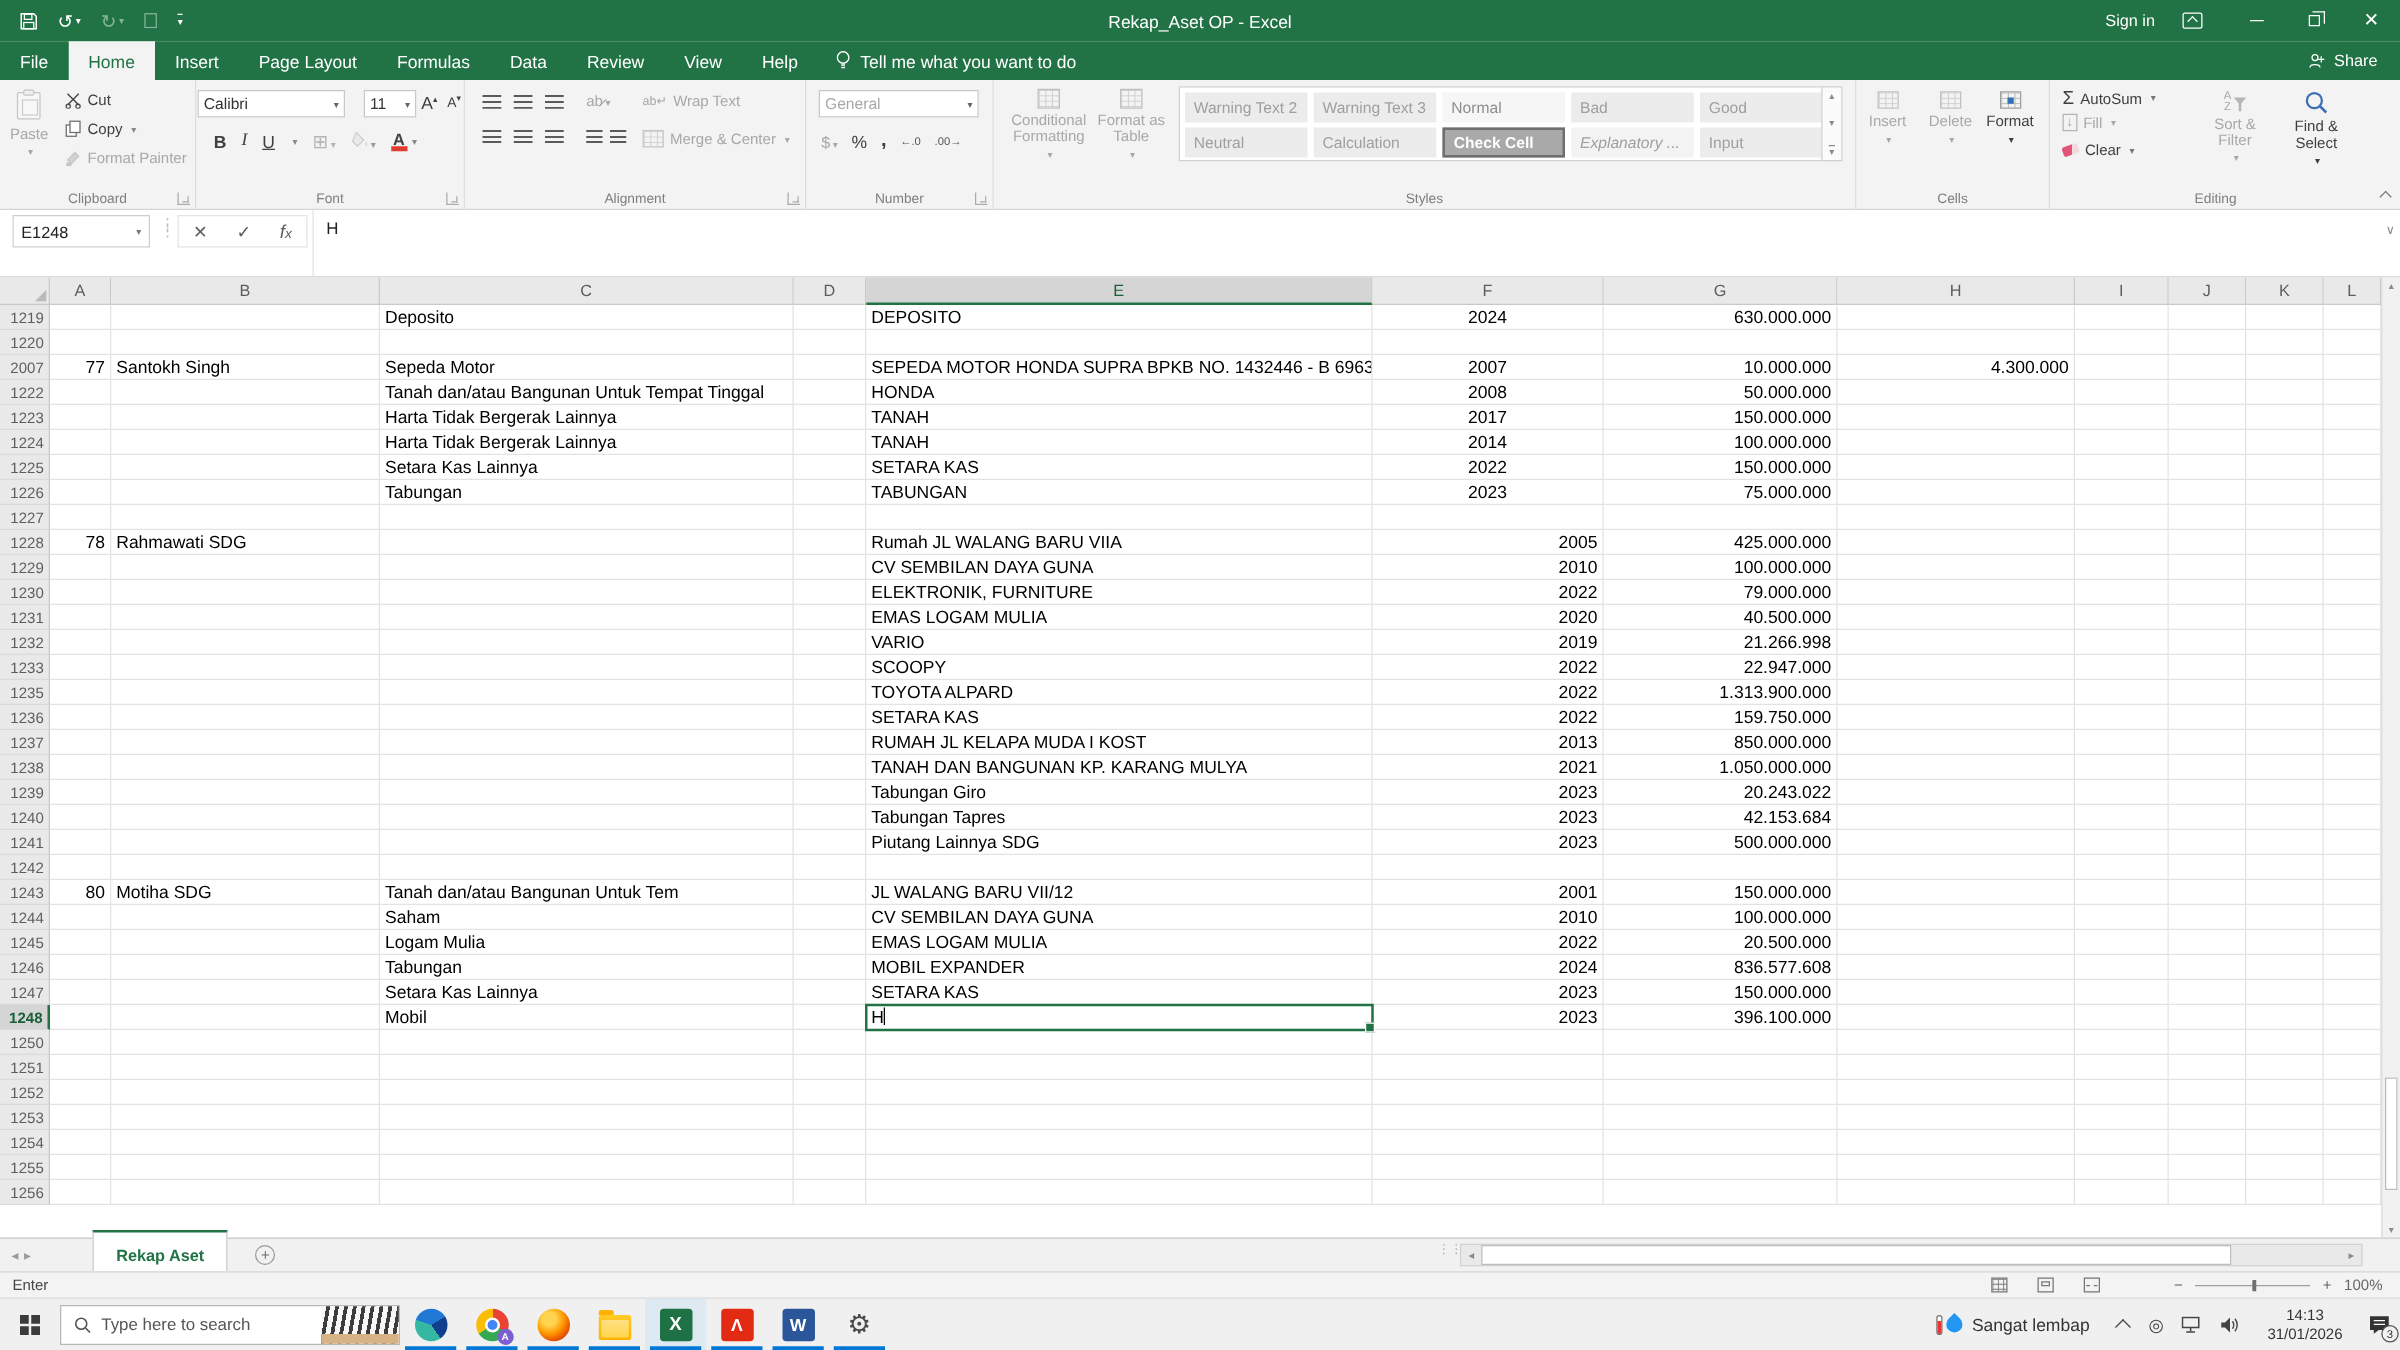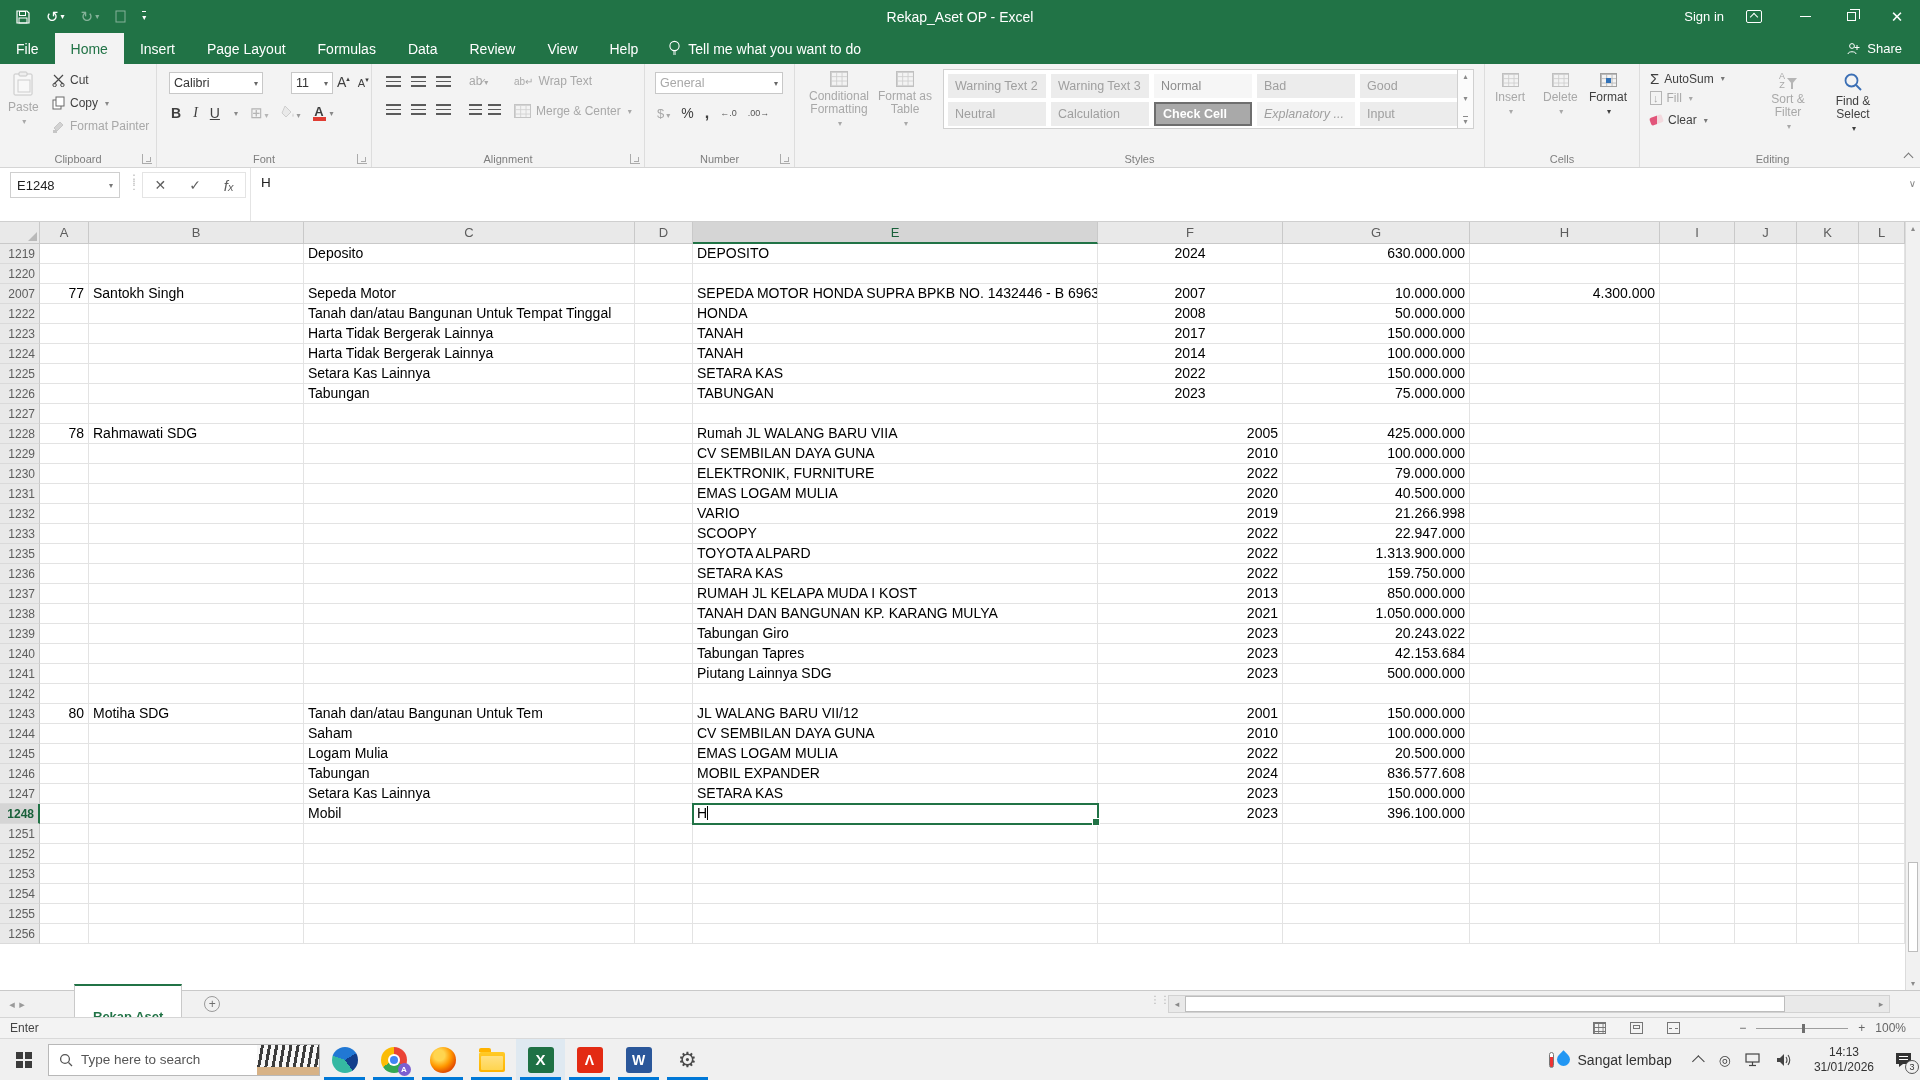--- a/index.html
+++ b/index.html
@@ -85,21 +85,21 @@
   .cell.editing{position:relative;z-index:3;outline:2px solid #217346;outline-offset:-1px;overflow:visible}
   .cell.editing .caret{display:inline-block;width:1px;height:14px;background:#000;vertical-align:-2px}
   .cell.editing:after{content:"";position:absolute;right:-3px;bottom:-3px;width:6px;height:6px;background:#217346;border:1px solid #fff}
   .vscroll{position:absolute;top:222px;right:0;width:15px;height:768px;background:#f1f1f1;border-left:1px solid #dcdcdc;color:#8a8a8a;font-size:8px}
   .vthumb{position:absolute;left:2px;right:2px;top:640px;height:90px;background:#fff;border:1px solid #bdbdbd}
   .varr{position:absolute;left:0;right:0;text-align:center}
 
   
   .sheetbar{position:absolute;top:990px;left:0;right:0;height:27px;background:#f1f1f1;border-top:1px solid #c9c9c9;display:flex;align-items:center;font-size:13px}
   .snav{color:#9a9a9a;font-size:11px;width:24px;text-align:center}
-  .sheettab{height:41px;margin-left:40px;padding:0 18px;background:#fff;border:1px solid #c9c9c9;border-top:2px solid #217346;color:#217346;font-weight:bold;display:flex;align-items:flex-end}
+  .sheettab{height:41px;margin-left:40px;padding:0 18px;background:#fff;border:1px solid #c9c9c9;border-top:2px solid #217346;color:#217346;font-weight:bold;display:flex;align-items:center}
   .addsheet{width:16px;height:16px;border:1px solid #9a9a9a;border-radius:50%;color:#6e6e6e;font-size:12px;line-height:14px;text-align:center;margin-left:22px}
   .hscroll{position:absolute;left:1168px;right:30px;top:4px;height:18px;border:1px solid #d2d2d2;background:#e9e9e9;display:flex;align-items:center}
   .hsarr{width:16px;text-align:center;color:#8a8a8a;font-size:9px}
   .hthumb{height:16px;width:600px;background:#fff;border:1px solid #bdbdbd}
   .sdots{position:absolute;left:1150px;top:6px;color:#b0b0b0;font-size:10px;line-height:5px}
 
   
   .statusbar{position:absolute;top:1017px;left:0;right:0;height:21px;background:#f3f3f3;border-top:1px solid #d5d5d5;display:flex;align-items:center;font-size:12px;color:#444}
   .smode{padding-left:10px}
   .sview{position:absolute;right:240px;display:flex;gap:24px;align-items:center}
@@ -248,21 +248,21 @@
             <path d="M2 8 L8 2 l3 3 -6 6 z" fill="#c9a26a" stroke="#8a8a8a"></path>
             <rect x="1" y="10" width="4" height="3" fill="#888"></rect>
           </svg>
         <span>Format Painter</span>
       </div>
       <div class="rlabel">Clipboard</div>
       <div class="launcher"></div>
     </div>
 
     <div class="rgroup" style="left:157px;width:215px">
-      <div class="fontbox" style="position:absolute;left:12px;top:8px;width:94px">
+      <div class="fontbox" style="position:absolute;left:1px;top:8px;width:118px">
           <span>Calibri</span>
           <span class="dd">▾</span>
         </div>
       <div class="sizebox" style="position:absolute;left:134px;top:8px;width:42px">
           <span>11</span>
           <span class="dd">▾</span>
         </div>
       <div class="srow" style="left:180px;top:10px;gap:8px">
         <span class="glyphbtn">A<sup style="font-size:7px">▴</sup></span>
         <span class="glyphbtn" style="font-size:11px">A<sup style="font-size:7px">▾</sup></span>
@@ -884,20 +884,35 @@
         <div class="cell editing" style="width: 405px; min-width: 405px;"><span>H</span><span class="caret"></span></div>
         <div class="cell num" style="width: 185px; min-width: 185px;">2023</div>
         <div class="cell num" style="width: 187px; min-width: 187px;">396.100.000</div>
         <div class="cell num" style="width: 190px; min-width: 190px;"></div>
         <div class="cell" style="width: 75px; min-width: 75px;"></div>
         <div class="cell" style="width: 62px; min-width: 62px;"></div>
         <div class="cell" style="width: 62px; min-width: 62px;"></div>
         <div class="cell" style="width: 46px; min-width: 46px;"></div>
       </div>
       <div class="grow">
+        <div class="rowh">1250</div>
+        <div class="cell num" style="width: 49px; min-width: 49px;"></div>
+        <div class="cell" style="width: 215px; min-width: 215px;"></div>
+        <div class="cell" style="width: 331px; min-width: 331px;"></div>
+        <div class="cell" style="width: 58px; min-width: 58px;"></div>
+        <div class="cell" style="width: 405px; min-width: 405px;"></div>
+        <div class="cell num" style="width: 185px; min-width: 185px;"></div>
+        <div class="cell num" style="width: 187px; min-width: 187px;"></div>
+        <div class="cell num" style="width: 190px; min-width: 190px;"></div>
+        <div class="cell" style="width: 75px; min-width: 75px;"></div>
+        <div class="cell" style="width: 62px; min-width: 62px;"></div>
+        <div class="cell" style="width: 62px; min-width: 62px;"></div>
+        <div class="cell" style="width: 46px; min-width: 46px;"></div>
+      </div>
+      <div class="grow">
         <div class="rowh">1251</div>
         <div class="cell num" style="width: 49px; min-width: 49px;"></div>
         <div class="cell" style="width: 215px; min-width: 215px;"></div>
         <div class="cell" style="width: 331px; min-width: 331px;"></div>
         <div class="cell" style="width: 58px; min-width: 58px;"></div>
         <div class="cell" style="width: 405px; min-width: 405px;"></div>
         <div class="cell num" style="width: 185px; min-width: 185px;"></div>
         <div class="cell num" style="width: 187px; min-width: 187px;"></div>
         <div class="cell num" style="width: 190px; min-width: 190px;"></div>
         <div class="cell" style="width: 75px; min-width: 75px;"></div>

